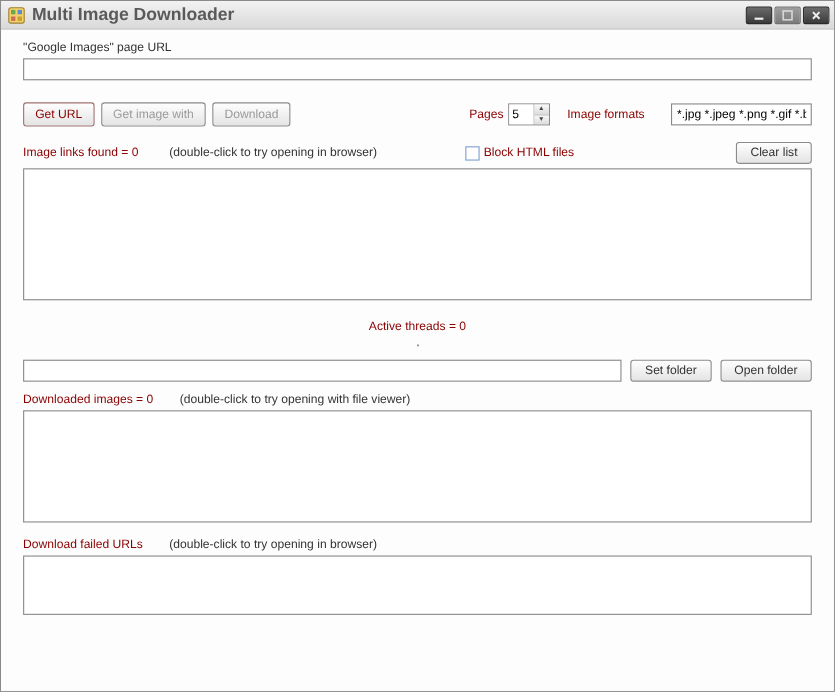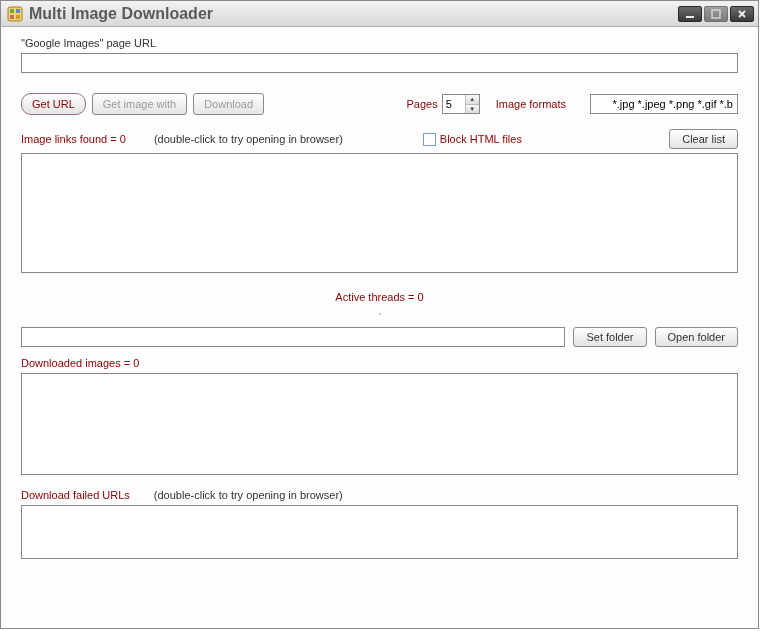--- a/index.html
+++ b/index.html
@@ -82,21 +82,21 @@
     height: 22px;
     padding: 0 10px;
     border: 1px solid #8a8a8a;
     border-radius: 3px;
     background: linear-gradient(#fefefe, #e4e4e4);
     font: inherit;
     color: #333;
     cursor: default;
     white-space: nowrap;
   }
-  .btn.primary { color: #8b0000; border-color: #a07070; border-radius: 10px; }
+  .btn.primary { color: #8b0000; border-color: #a07070; }
   .btn.disabled { color: #9a9a9a; }
   .btn.small { height: 20px; padding: 0 12px; }
 
   .section-url { margin-top: 2px; }
   .section-url .text-input { margin-top: 4px; }
 
   .section-btns { margin-top: 20px; display: flex; align-items: center; }
   .section-btns .left { display: flex; gap: 6px; }
   .section-btns .spacer { flex: 1; }
   .section-btns .pages-group { display: flex; align-items: center; gap: 4px; margin-right: 16px; }
@@ -113,23 +113,23 @@
     display: flex; flex-direction: column;
   }
   .spinbox .spin div {
     flex: 1;
     background: linear-gradient(#f8f8f8,#dcdcdc);
     display: flex; align-items: center; justify-content: center;
     font-size: 6px; line-height: 1; color: #444;
   }
   .spinbox .spin div + div { border-top: 1px solid #bbb; }
   .formats-input {
-    width: 148px; height: 20px;
+    width: 128px; height: 20px;
     border: 1px solid #888; background: #fff;
-    padding: 2px 4px; font: inherit; text-align: right;
+    padding: 2px 4px; font: inherit;
   }
 
   .section-links-header {
     margin-top: 14px;
     display: flex; align-items: center;
   }
   .section-links-header .left { display: flex; align-items: baseline; gap: 28px; }
   .section-links-header .middle { flex: 1; display: flex; justify-content: flex-start; padding-left: 60px; margin-left: 20px; }
   .chk { display: flex; align-items: center; gap: 4px; }
   .chk .box {
@@ -240,20 +240,21 @@
     </div>
 
     <div class="section-folder">
       <input type="text" class="text-input" value="" style="">
       <button class="btn small">Set folder</button>
       <button class="btn small">Open folder</button>
     </div>
 
     <div class="section-dl-header">
       <span class="label-red">Downloaded images = 0</span>
+      <span class="hint">(double-click to try opening with file viewer)</span>
     </div>
     <div class="list-box list-downloaded"></div>
 
     <div class="section-failed-header">
       <span class="label-red">Download failed URLs</span>
       <span class="hint">(double-click to try opening in browser)</span>
     </div>
     <div class="list-box list-failed"></div>
 
   </div>

